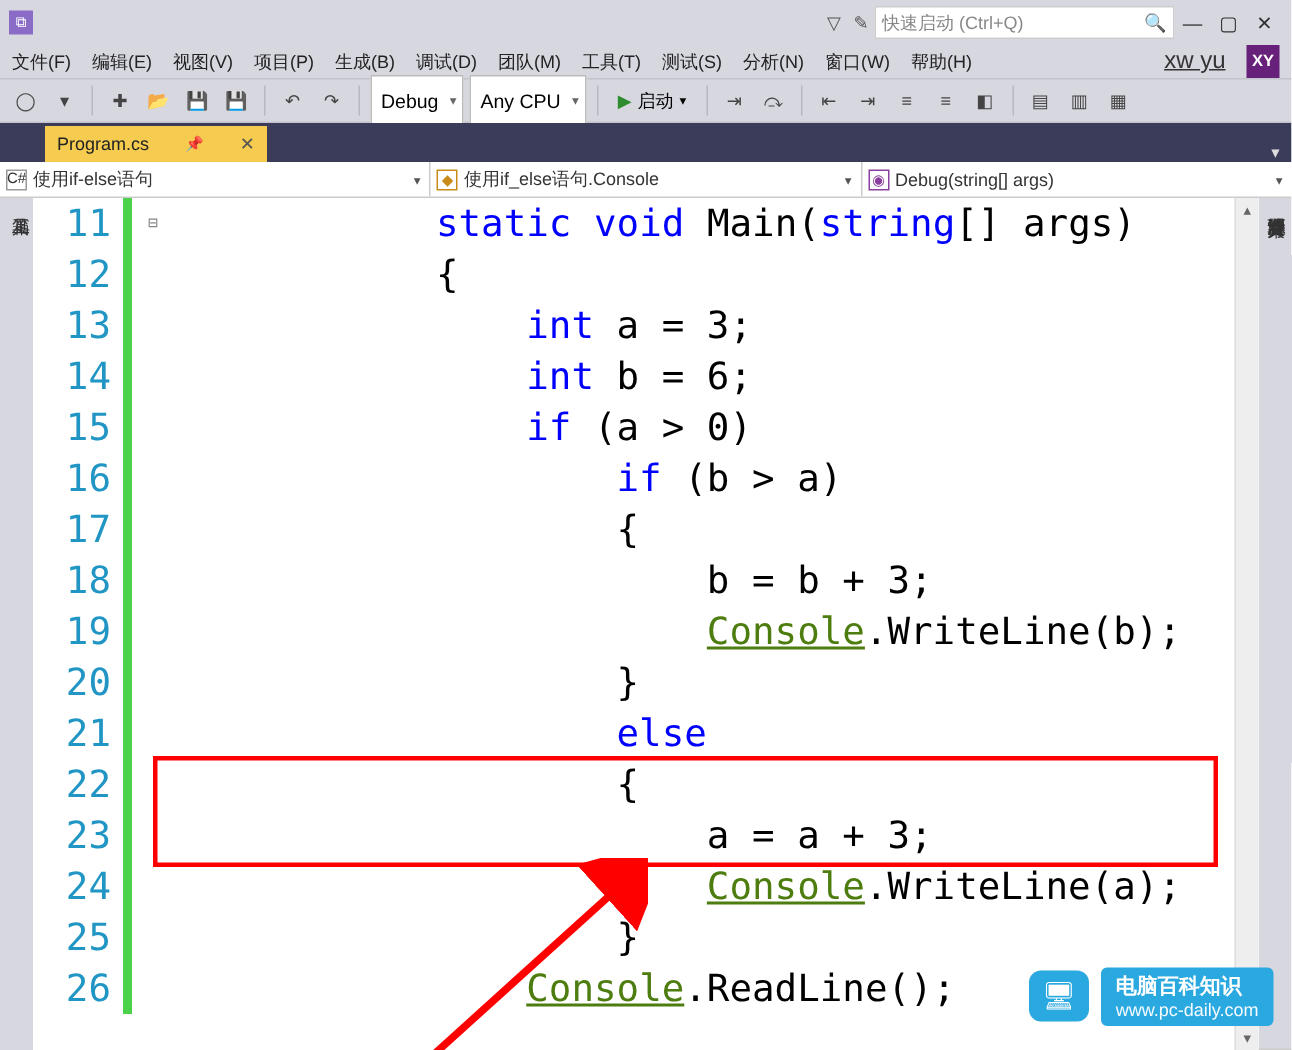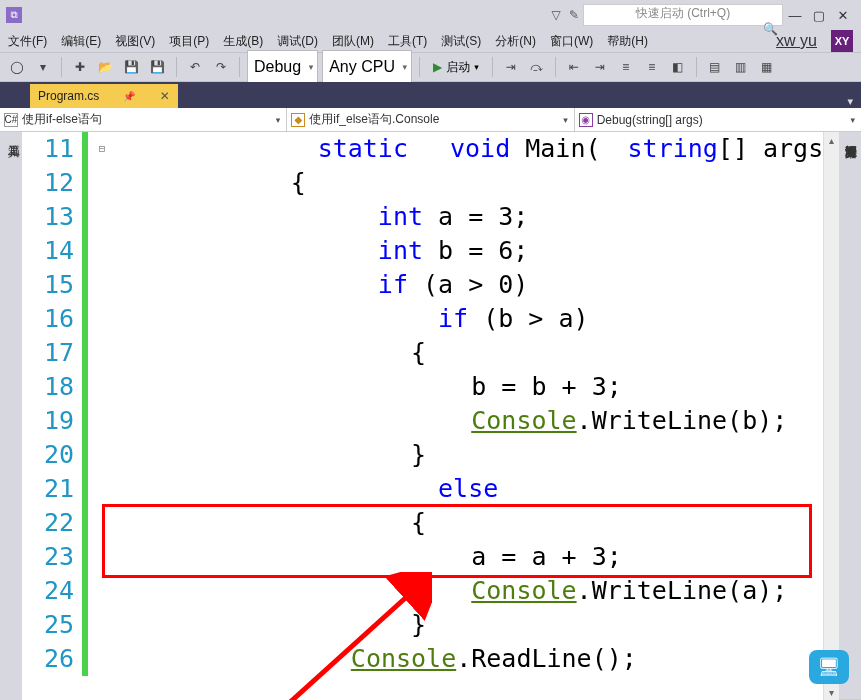--- a/index.html
+++ b/index.html
@@ -32,21 +32,21 @@
   }
   .title-text { flex: 0 0 auto; }
   .title-spacer { flex: 1; }
   .search-launch {
     height: 22px; width: 200px;
     background: #fff;
     border: 1px solid #ccc;
     font-size: 12px;
     padding: 0 4px;
     color: #888;
-    display: flex; align-items: center; flex-direction: column;
+    display: flex; align-items: center;
   }
   .search-launch .mag { margin-left: auto; color: #666; }
   .win-btn { width: 24px; height: 22px; display: inline-flex; align-items: center; justify-content: center; font-size: 13px; color: #333; }
   .user-badge {
     width: 22px; height: 22px;
     background: #68217a; color: #fff;
     display: inline-flex; align-items: center; justify-content: center;
     font-size: 11px; font-weight: bold;
   }
   .user-name { font-size: 16px; color: #333; text-decoration: underline; }
@@ -84,21 +84,21 @@
     color: #444;
   }
   .tb-combo {
     height: 34px;
     border: 1px solid #bbb;
     background: #fff;
     padding: 0 16px 0 6px;
     display: inline-flex;
     align-items: center;
     position: relative;
-    font-size: 16px;
+    font-size: 13px;
   }
   .tb-combo::after {
     content: "▾";
     position: absolute; right: 4px; top: 50%; transform: translateY(-50%);
     font-size: 9px; color: #666;
   }
   .tb-start {
     display: inline-flex; align-items: center; gap: 4px;
     padding: 0 6px; height: 22px;
   }
@@ -207,21 +207,21 @@
     height: 34px;
     background: #4bd24b;
     margin-right: 6px;
   }
   .fold-bar {
     width: 16px;
     display: flex; align-items: center; justify-content: center;
     font-size: 11px; color: #888;
   }
   .code-text { color: #000; }
-  .kw { color: #0000ff; margin-left: 27px; }
+  .kw { color: #0000ff; }
   .type { color: #4d7c0f; text-decoration: underline; }
 
   .red-box {
     position: absolute;
     left: 80px; top: 372px;
     width: 710px; height: 74px;
     border: 3px solid #ff0000;
     pointer-events: none;
   }
   .arrow-svg {
@@ -381,13 +381,17 @@
   <div class="right-tools">
     <div class="rt"><span>解决方案资源管理器</span></div>
     <div class="rt"><span>团队资源管理器</span></div>
     <div class="rt"><span>诊断工具</span></div>
     <div class="rt"><span>属性</span></div>
   </div>
 </div>
 
 <div class="watermark">
   <div class="wm-badge">🖥</div>
+  <div class="wm-text">
+    <div class="row1">电脑百科知识</div>
+    <div class="row2">www.pc-daily.com</div>
+  </div>
 </div>
 
 </body></html>

